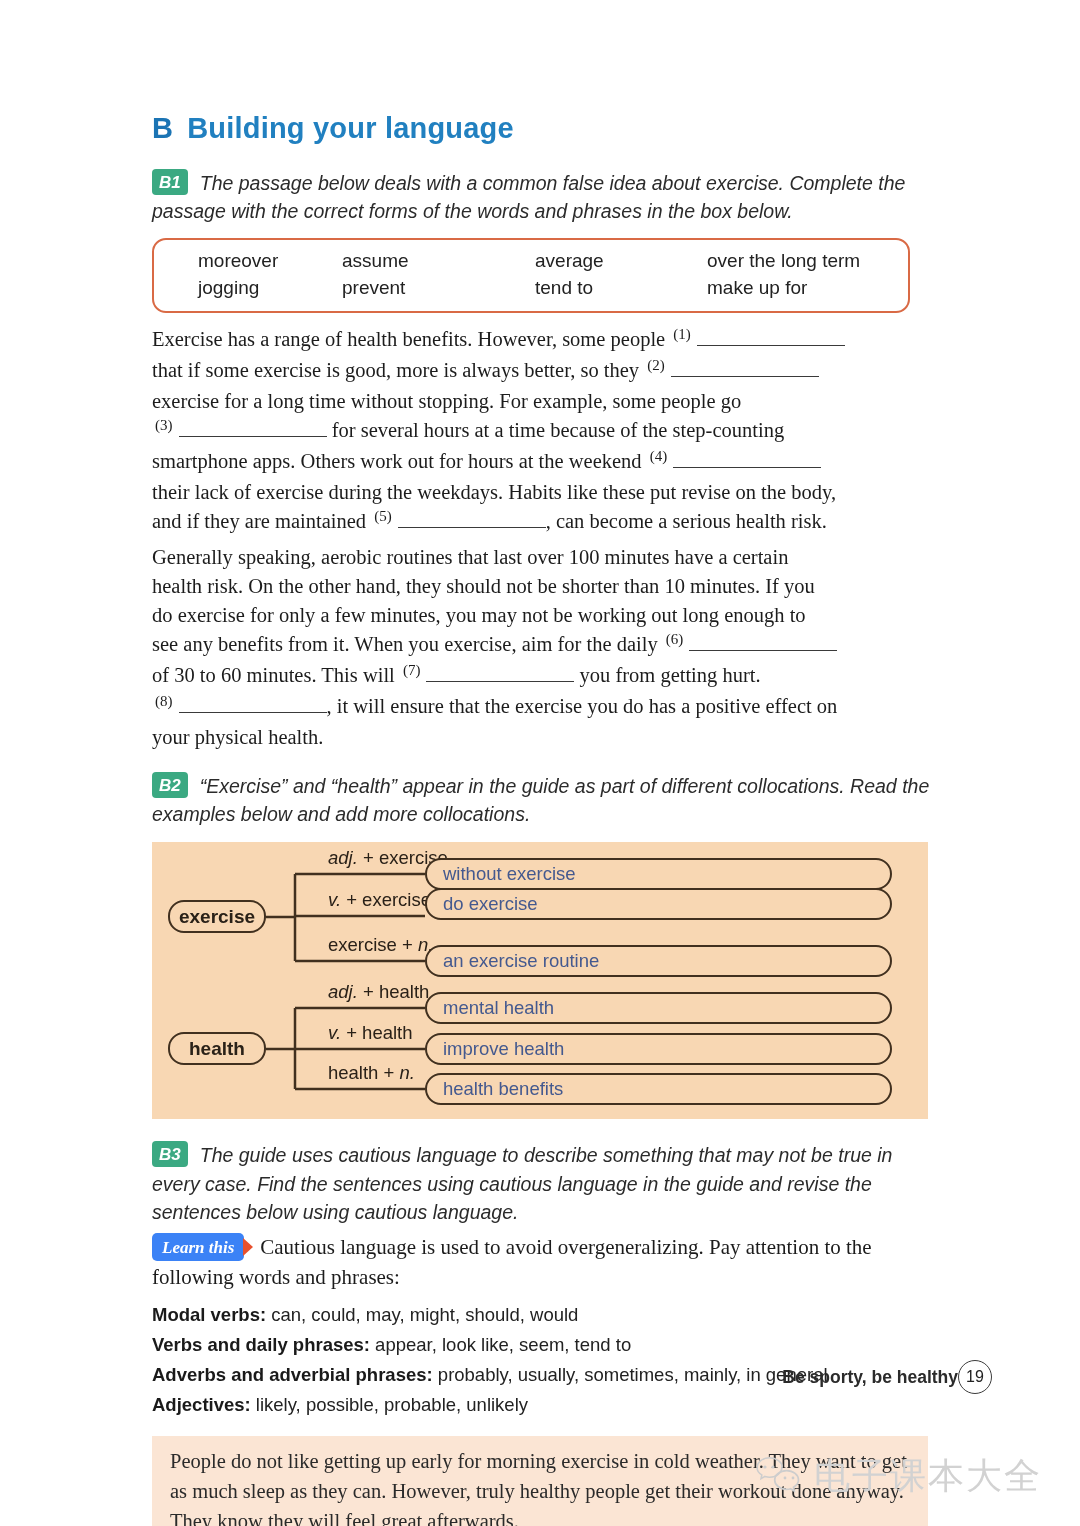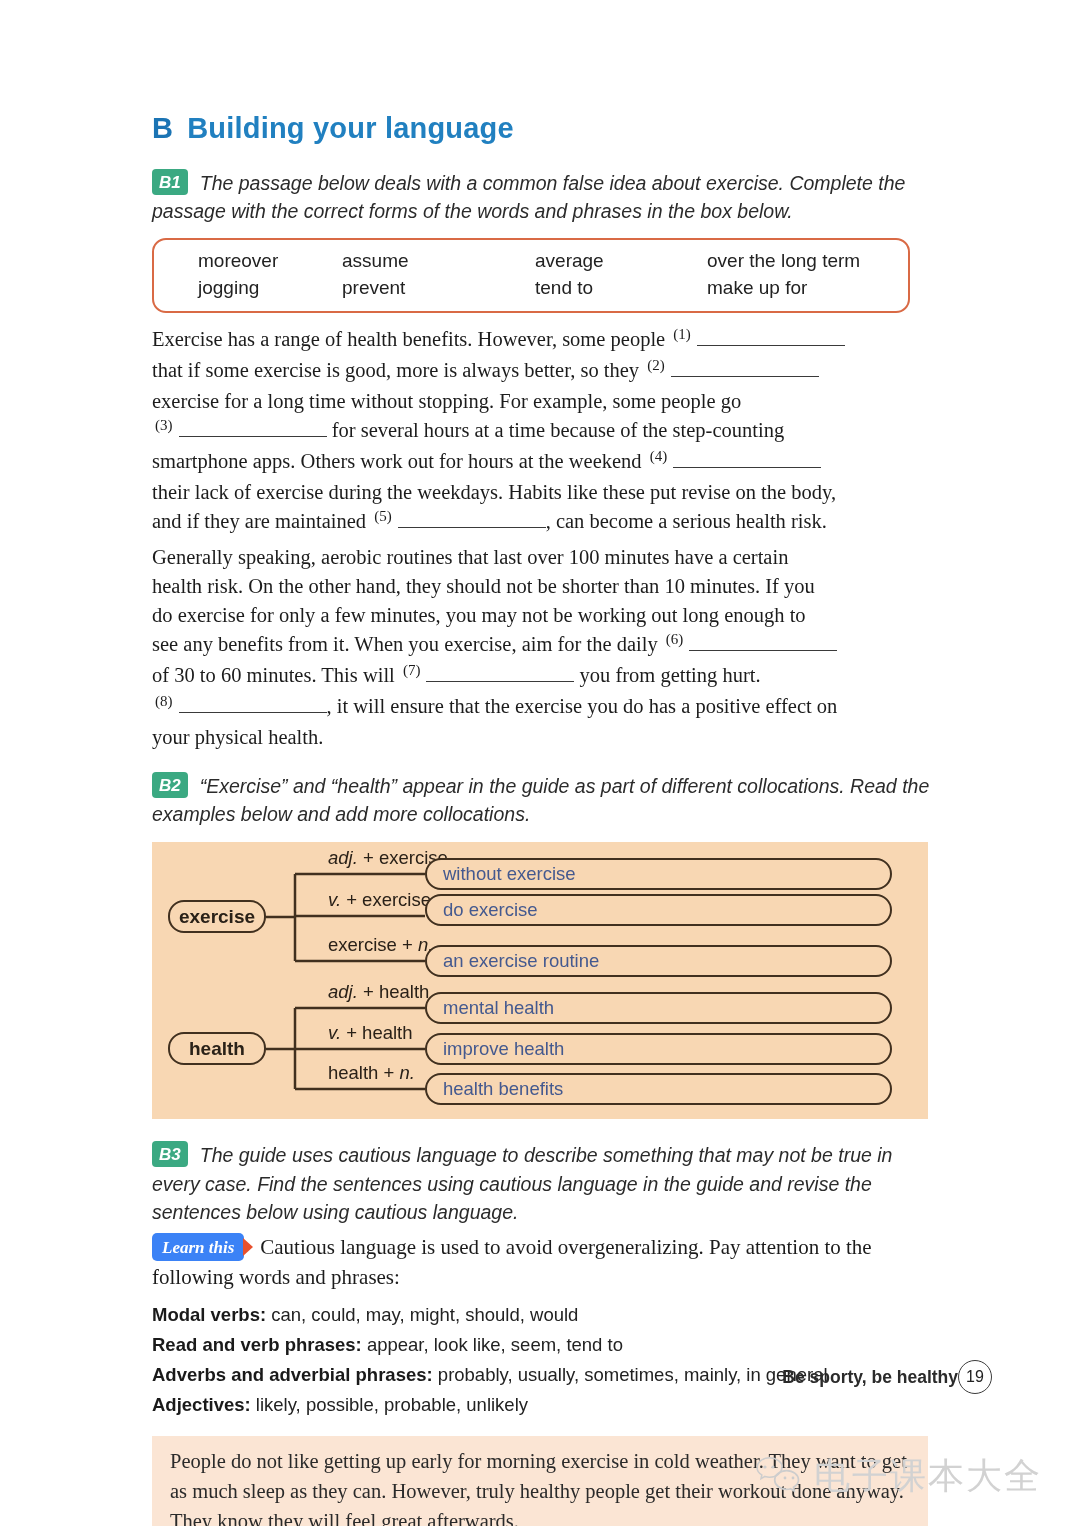--- a/index.html
+++ b/index.html
@@ -130,21 +130,21 @@
           <path d="M114,75 H143 M143,32 V119 M143,32 H273 M143,74 H273 M143,119 H273"></path>
           <path d="M114,207 H143 M143,166 V247 M143,166 H273 M143,207 H273 M143,247 H273"></path>
         </g>
       </svg>
       <div id="diagram-items">
           <div class="dnode" style="top: 58px;">exercise</div>
           <div class="dnode" style="top: 190px;">health</div>
           <div class="dlabel" style="top: 5px;"><i>adj.</i><span> + exercise</span></div>
           <div class="dpill" style="top: 16px;">without exercise</div>
           <div class="dlabel" style="top: 47px;"><i>v.</i><span> + exercise</span></div>
-          <div class="dpill" style="top: 52px;">do exercise</div>
+          <div class="dpill" style="top: 46px;">do exercise</div>
           <div class="dlabel" style="top: 92px;"><span>exercise + </span><i>n.</i></div>
           <div class="dpill" style="top: 103px;">an exercise routine</div>
           <div class="dlabel" style="top: 139px;"><i>adj.</i><span> + health</span></div>
           <div class="dpill" style="top: 150px;">mental health</div>
           <div class="dlabel" style="top: 180px;"><i>v.</i><span> + health</span></div>
           <div class="dpill" style="top: 191px;">improve health</div>
           <div class="dlabel" style="top: 220px;"><span>health + </span><i>n.</i></div>
           <div class="dpill" style="top: 231px;">health benefits</div>
         </div>
     </div>
@@ -152,21 +152,21 @@
     <p class="instr" style="margin-bottom:6px;">
       <span class="badge">B3</span><span>The guide uses cautious language to describe something that may not be true in every case. Find the sentences using cautious language in the guide and revise the sentences below using cautious language.</span>
     </p>
 
     <p class="learn-para">
       <span class="learn-badge">Learn this</span><span>Cautious language is used to avoid overgeneralizing. Pay attention to the following words and phrases:</span>
     </p>
 
     <div class="c-list" id="c-list">
         <div class="row"><b>Modal verbs:</b> can, could, may, might, should, would</div>
-        <div class="row"><b>Read and verb phrases:</b> appear, look like, seem, tend to</div>
+        <div class="row"><b>Verbs and daily phrases:</b> appear, look like, seem, tend to</div>
         <div class="row"><b>Adverbs and adverbial phrases:</b> probably, usually, sometimes, mainly, in general</div>
         <div class="row"><b>Adjectives:</b> likely, possible, probable, unlikely</div>
       </div>
 
     <div class="example-box">People do not like getting up early for morning exercise in cold weather. They want to get as much sleep as they can. However, truly healthy people get their workout done anyway. They know they will feel great afterwards.</div>
 
   </div>
 
   <div class="footer">
     <span class="slogan">Be sporty, be healthy</span>

